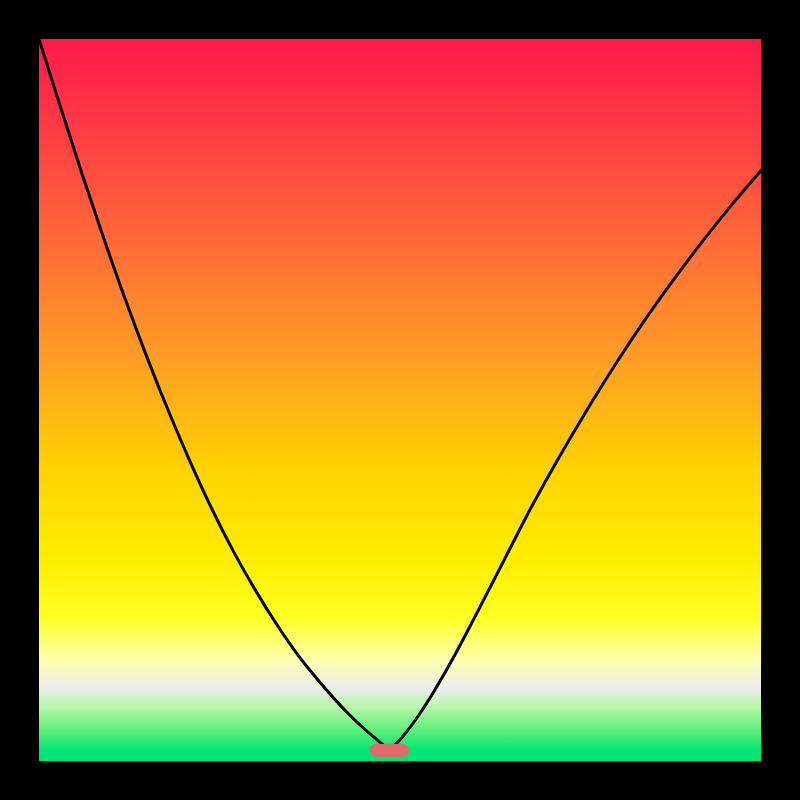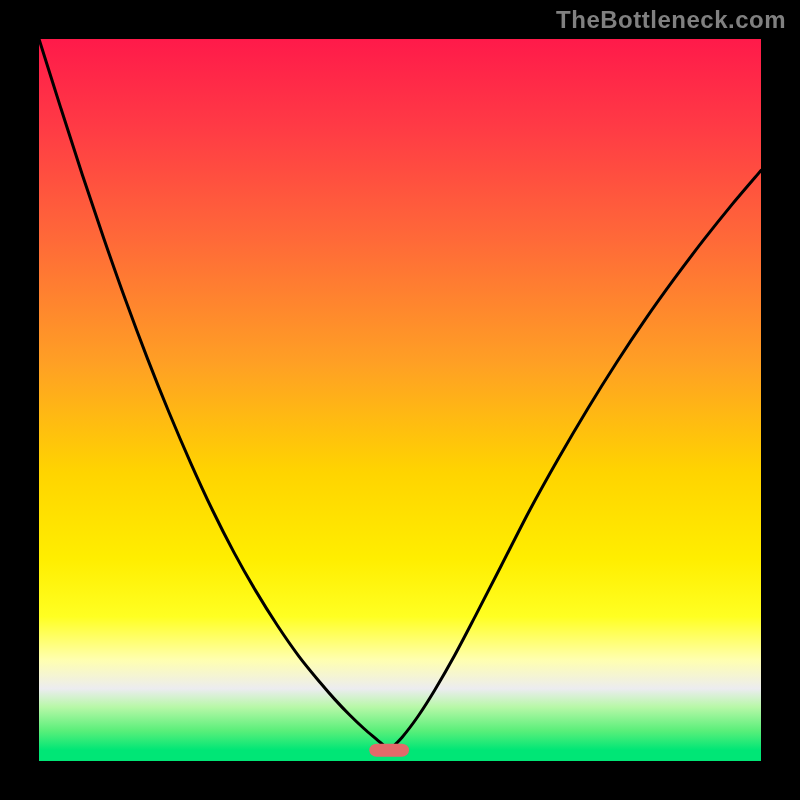--- a/index.html
+++ b/index.html
@@ -37,21 +37,20 @@
     overflow: hidden;
   }
   svg {
     display: block;
   }
 </style>
 </head>
 <body>
 
 <div class="frame">
-  <div class="watermark">TheBottleneck.com</div>
 
   <div class="plot-wrap">
     <svg id="plot-svg" xmlns="http://www.w3.org/2000/svg" width="722" height="722" viewBox="0 0 722 722">
         <defs>
           <linearGradient id="bg-grad" x1="0" y1="0" x2="0" y2="1">
             <stop offset="0%" stop-color="#ff1a4a"></stop>
             <stop offset="12%" stop-color="#ff3a45"></stop>
             <stop offset="28.000000000000004%" stop-color="#ff6a38"></stop>
             <stop offset="45%" stop-color="#ffa024"></stop>
             <stop offset="60%" stop-color="#ffd400"></stop>

